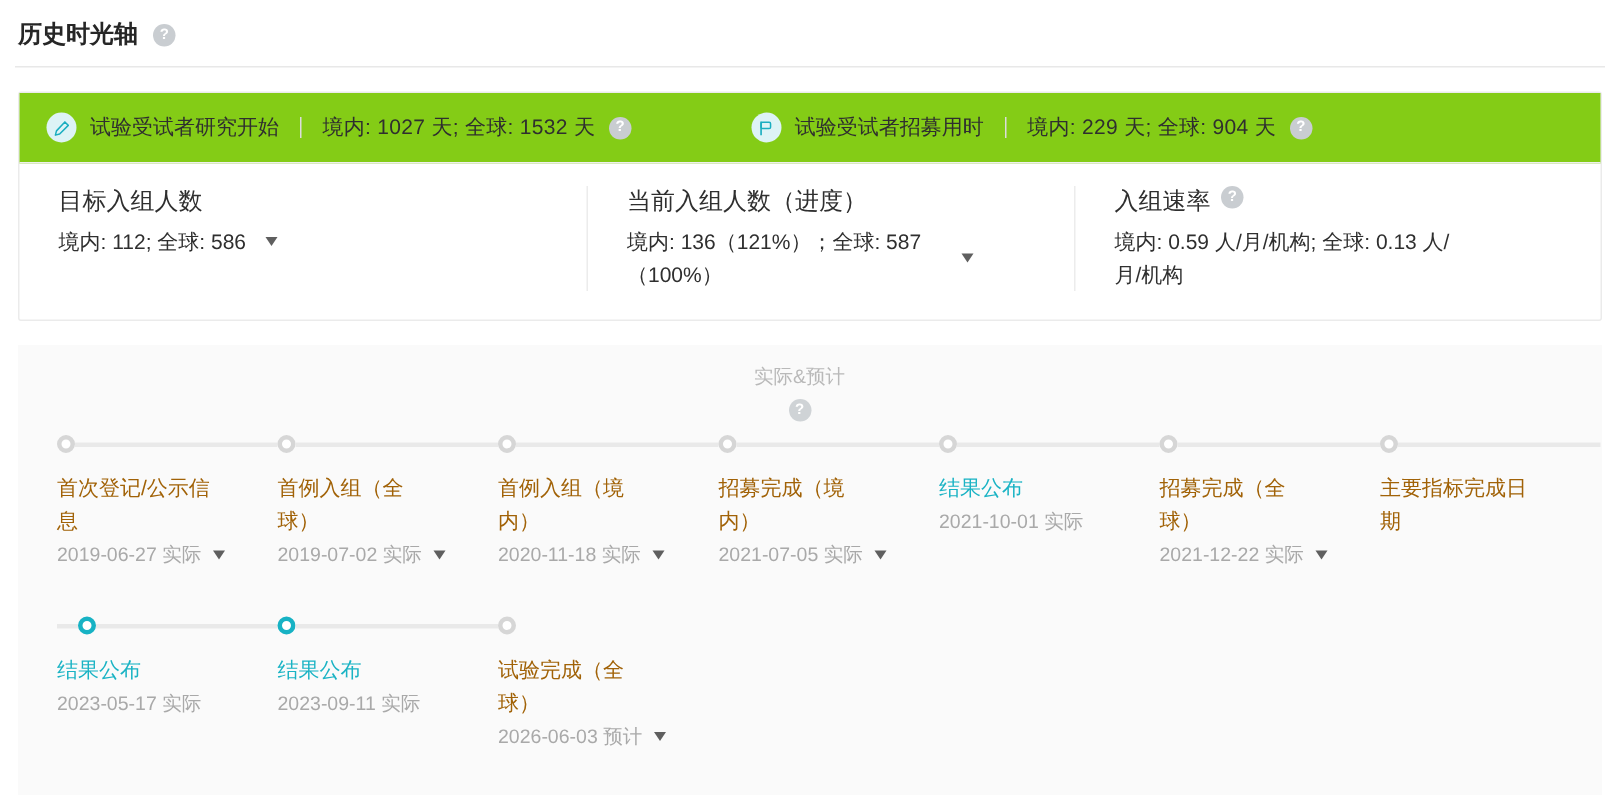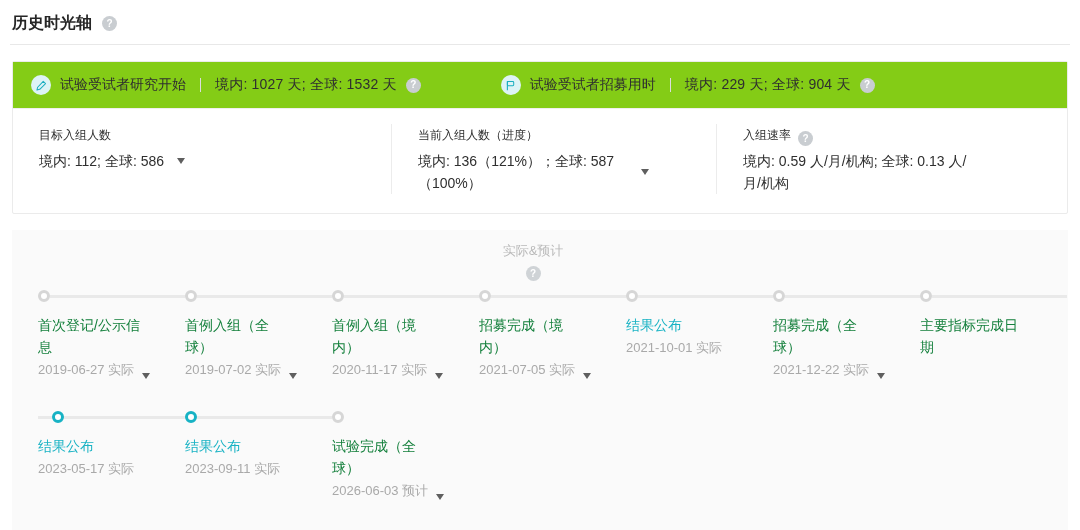--- a/index.html
+++ b/index.html
@@ -31,42 +31,42 @@
     display:inline-flex; align-items:center; justify-content:center; margin-right:9px; flex:none; }
   .metric-sep { width:1px; height:14px; background:#dcdcdc; margin:0 14px; }
   .metric-value { letter-spacing:.2px; }
   .metric .help-icon { margin-left:9px; }
 
   .summary-body { display:flex; padding:15px 0 19px; }
   .stat-col { padding-left:26px; }
   .stat-col:nth-child(1) { width:378px; }
   .stat-col:nth-child(2) { width:325px; border-left:1px solid #ececec; }
   .stat-col:nth-child(3) { flex:1; border-left:1px solid #ececec; padding-right:16px; }
-  .stat-label-row { display:flex; align-items:flex-end; gap:7px; font-size:12px; line-height:22px; color:#2f2f2f; }
+  .stat-label-row { display:flex; align-items:flex-start; gap:7px; font-size:16px; line-height:22px; color:#2f2f2f; }
   .stat-value-row { display:flex; align-items:center; gap:13px; margin-top:4px; font-size:14px;
     line-height:22px; color:#2f2f2f; }
   .stat-value { white-space:pre-line; }
   .stat-value-row.side .caret { margin-left:14px; }
 
   
   .timeline-card { background:#fafafa; margin:16px 12px 0; padding:10px 0 40px; min-height:270px; }
   .tl-legend { display:flex; justify-content:flex-end; align-items:center; gap:6px;
     padding:2px 14px 9px 0; font-size:13px; color:#b9b9b9;flex-direction:column; }
   .tl-row { display:flex; padding-left:26px; }
   .tl-row + .tl-row { margin-top:32px; }
   .tl-item { width:147px; flex:none; }
   .tl-track { display:flex; align-items:center; height:12px; }
   .tl-dot { width:12px; height:12px; border-radius:50%; border:3.5px solid #d6d6d6; background:#fff; flex:none; }
   .tl-item.active .tl-dot { border-color:#17b2c4; }
   .tl-lead { width:14px; height:3px; background:#e9e9e9; flex:none; }
   .tl-line { flex:1; height:3px; background:#e9e9e9; }
-  .tl-label { margin-top:12px; font-size:14px; line-height:22px; color:#15803d;
+  .tl-label { margin-top:12px; font-size:14px; line-height:22px; color:#a16207;
     max-width:120px; white-space:pre-line; }
   .tl-item.hl .tl-label { color:#1ab3c4; }
-  .tl-date { margin-top:3px; display:flex; align-items:flex-end; gap:8px; font-size:13px; color:#a9a9a9; }
+  .tl-date { margin-top:3px; display:flex; align-items:center; gap:8px; font-size:13px; color:#a9a9a9; }
 </style>
 </head>
 <body>
 
 <div class="page-header">
   <span class="page-title">历史时光轴</span>
   <span class="help-icon"></span>
 </div>
 <div class="page-divider"></div>
 
@@ -172,21 +172,21 @@
 
   <div class="tl-item">
     <div class="tl-track">
 
       <span class="tl-dot"></span>
       <span class="tl-line"></span>
     </div>
     <div class="tl-label">首例入组（境
 内）</div>
     <div class="tl-date">
-      <span>2020-11-17 实际</span>
+      <span>2020-11-18 实际</span>
       <span class="caret"></span>
     </div>
   </div>
 
   <div class="tl-item">
     <div class="tl-track">
 
       <span class="tl-dot"></span>
       <span class="tl-line"></span>
     </div>

